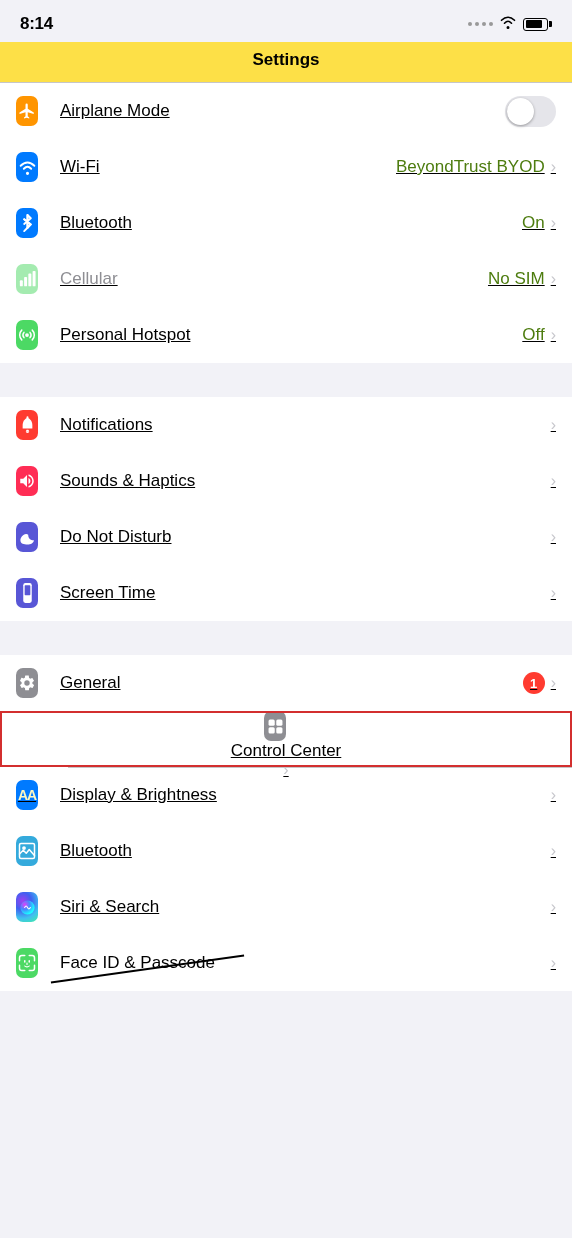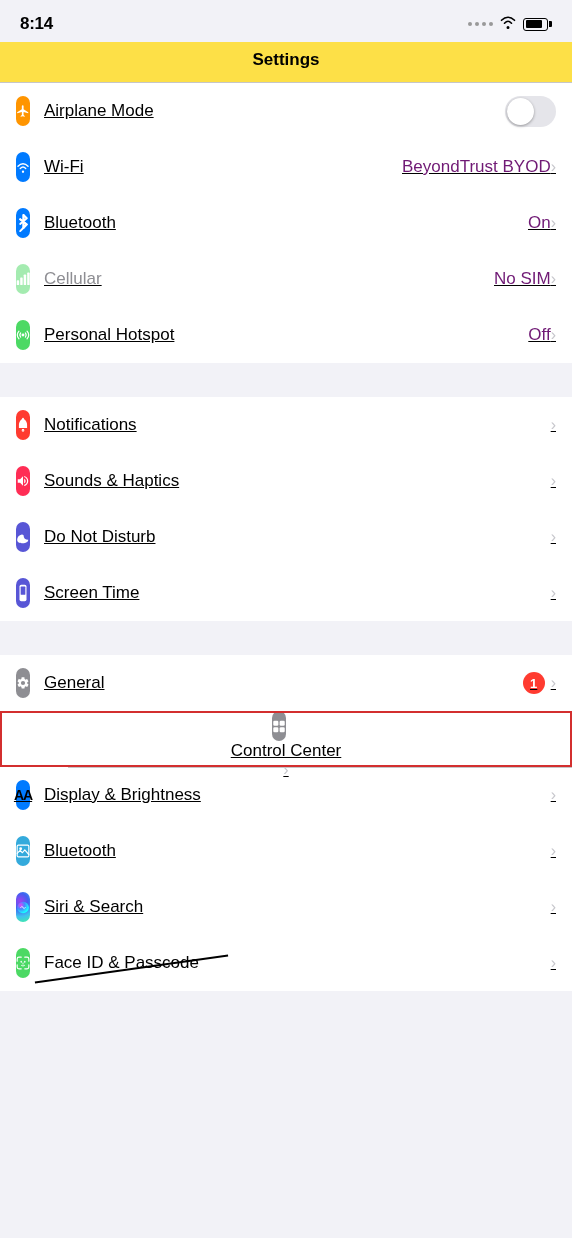--- a/index.html
+++ b/index.html
@@ -97,49 +97,50 @@
       position: absolute;
       bottom: 0;
       left: 68px;
       right: 0;
       height: 0.5px;
       background: #c6c6c8;
     }
 
     
     .row-icon {
-      width: 14px;
+      width: 22px;
       height: 30px;
       border-radius: 7px;
       display: flex;
       align-items: center;
       justify-content: center;
       flex-shrink: 0;
-      margin-right: 14px;
+      margin-right: 22px;
       font-size: 16px;
-      color: #000000;
+      color: #fef9c3;
     }
 
     .row-label {
       flex: 1;
       font-size: 17px;
       color: #000;
     }
 
     
     .row-disabled .row-label {
       color: #8e8e93;
     }
     .row-disabled .row-icon {
       opacity: 0.5;
     }
 
     .row-value {
       font-size: 17px;
-      color: #701a75;
+      color: #4d7c0f;
+      margin-right: 6px;
     }
 
     .chevron {
       color: #c7c7cc;
       font-size: 16px;
       font-weight: 500;
     }
 
     
     .toggle {

